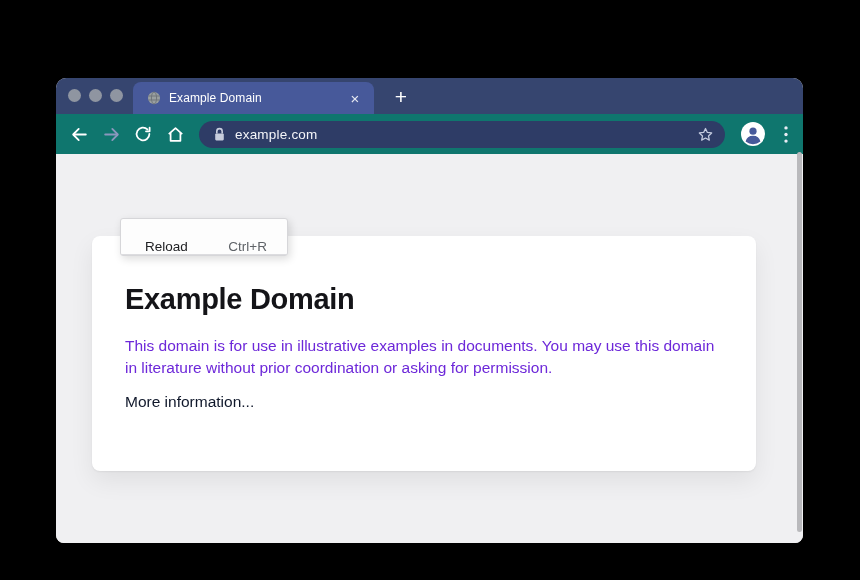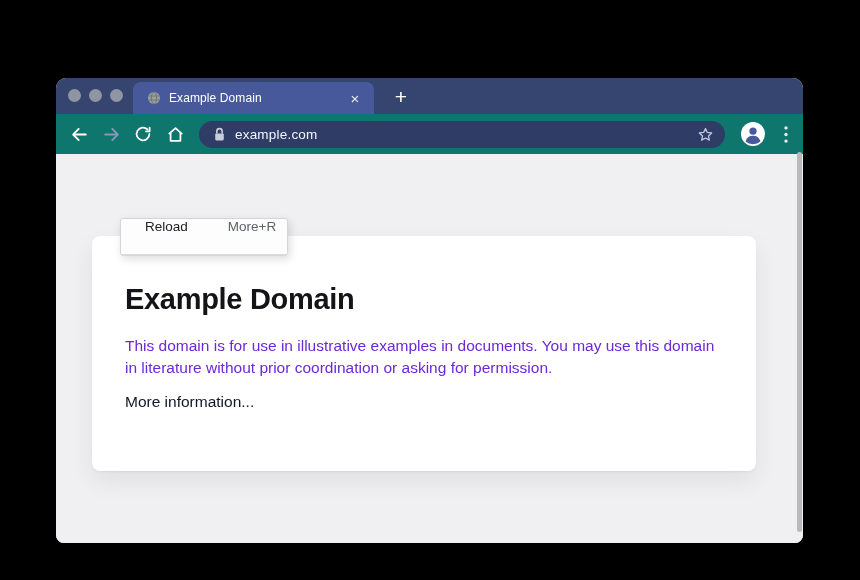--- a/index.html
+++ b/index.html
@@ -169,21 +169,21 @@
     left: 64px; top: 64px;
     width: 168px;
     background: #fdfdfd;
     border: 1px solid #d6d6d9;
     border-radius: 3px;
     box-shadow: 2px 3px 8px rgba(0,0,0,0.14);
     z-index: 5;
   }
   .menu-item {
     height: 35px;
-    display: flex; align-items: flex-start; justify-content: space-between;
+    display: flex; align-items: flex-end; justify-content: space-between;
     padding: 0 20px 0 24px;
     font-size: 13.5px;
     gap: 40px;
   }
   .menu-item .label { color: #202124; }
   .menu-item .shortcut { color: #5f6368; }
   .menu-divider {
     height: 1px;
     background: #dcdcdf;
   }
@@ -284,21 +284,21 @@
 
     <div class="card">
       <h1>Example Domain</h1>
       <p>This domain is for use in illustrative examples in documents. You may use this domain in literature without prior coordination or asking for permission.</p>
       <a href="#">More information...</a>
     </div>
 
     <div class="menu">
       <div class="menu-item">
         <span class="label">Reload</span>
-        <span class="shortcut">More+R</span>
+        <span class="shortcut">Ctrl+R</span>
       </div>
       <div class="menu-divider"></div>
     </div>
 
     <div class="scrollbar-thumb"></div>
   </div>
 
 </div>
 
 </body></html>

